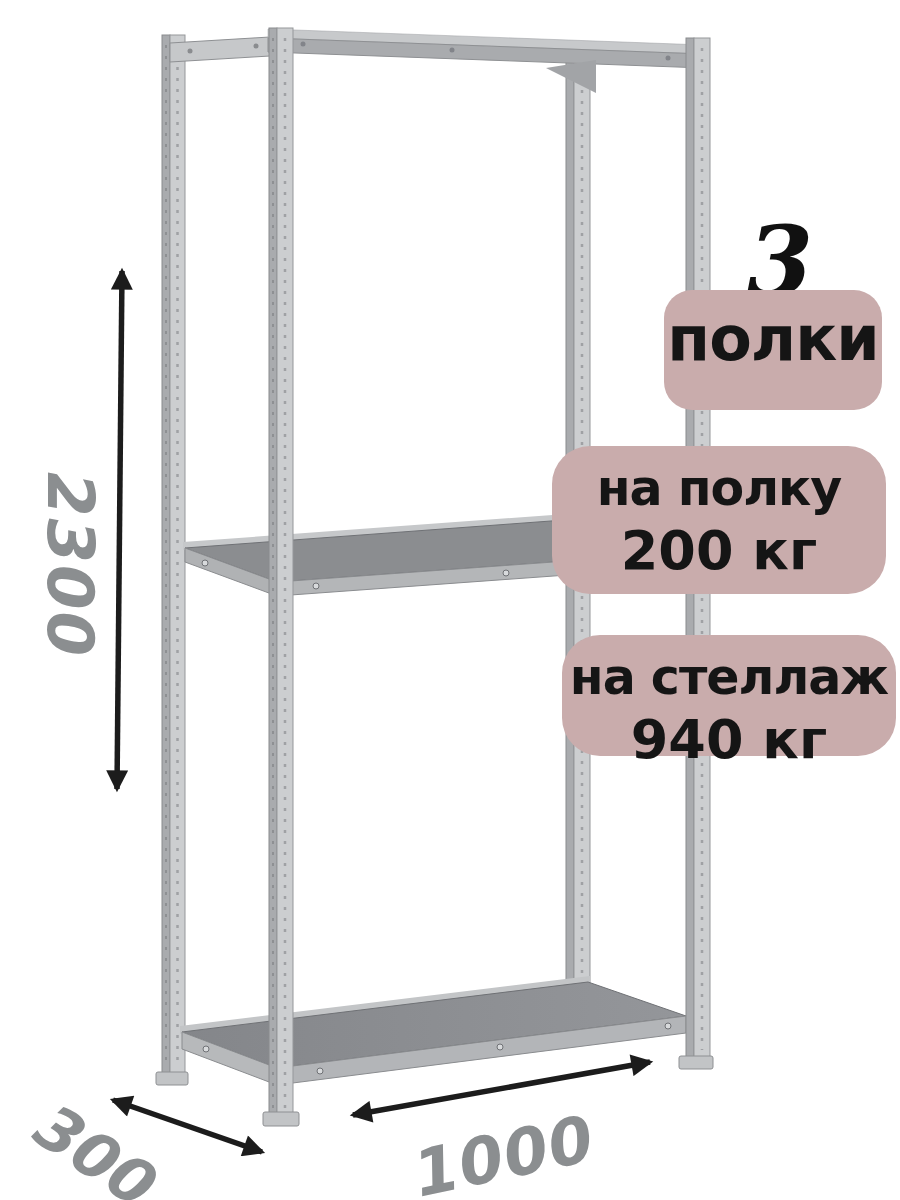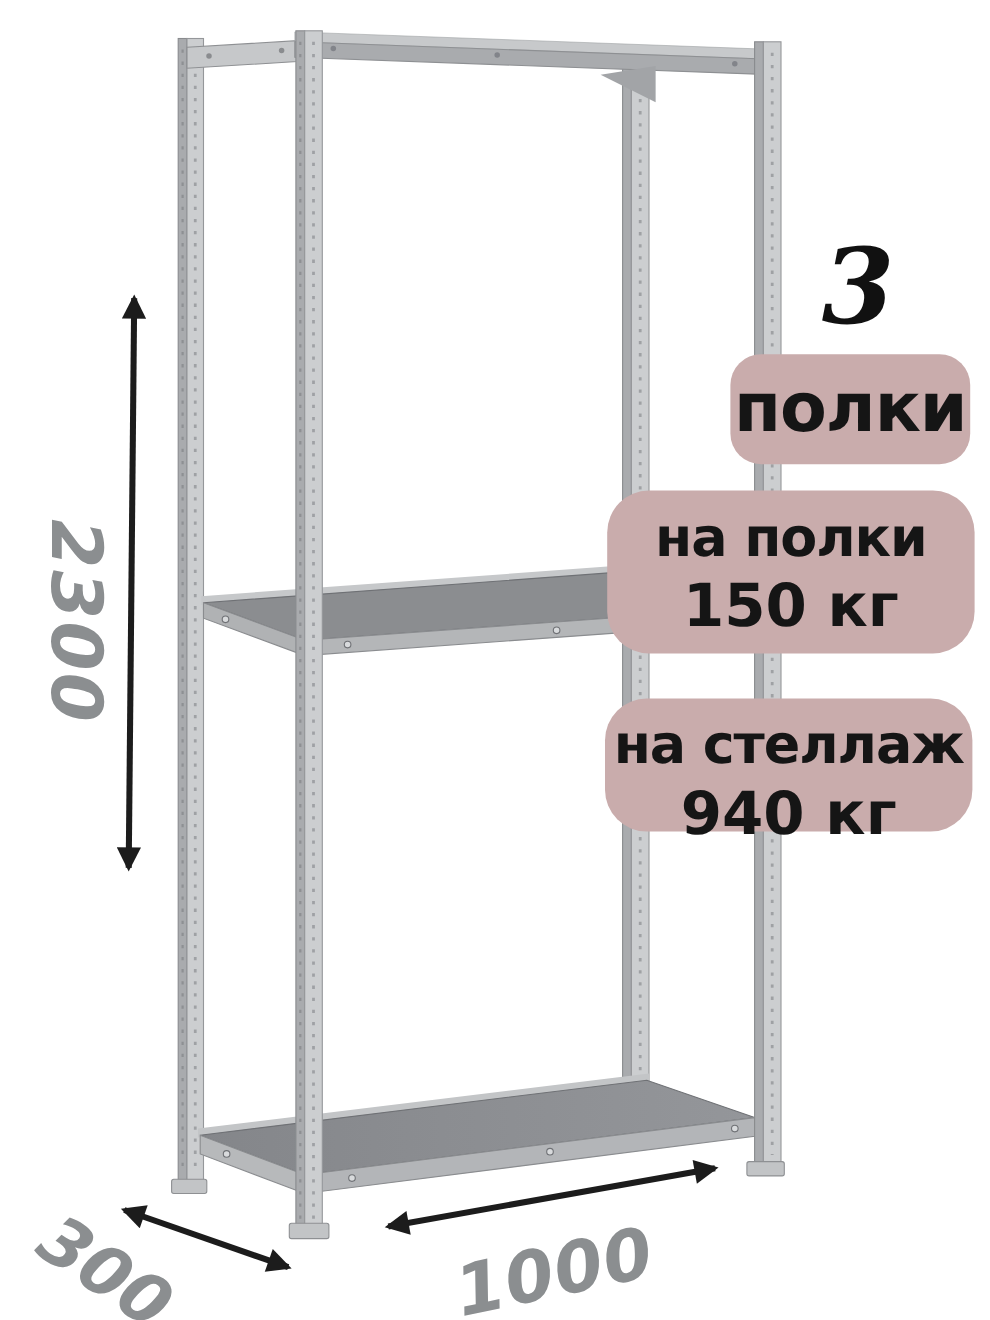--- a/index.html
+++ b/index.html
@@ -16,26 +16,26 @@
     position:absolute;left:710px;top:204px;width:140px;height:115px;
     text-align:center;line-height:115px;
     font-family:"DejaVu Serif",serif;font-style:italic;font-weight:700;
     font-size:95px;color:#111111;
   }
   .badge{
     position:absolute;background:#c9acac;color:#151515;
     font-family:"DejaVu Sans",sans-serif;font-weight:700;text-align:center;
   }
   .badge-count{
-    left:664px;top:322px;width:218px;height:100px;border-radius:28px;
+    left:664px;top:290px;width:218px;height:120px;border-radius:28px;
     font-size:62px;line-height:98px;letter-spacing:-1px;
   }
   .badge-two-line{width:334px;height:148px;border-radius:38px;}
   .badge-per-shelf{left:552px;top:446px;}
-  .badge-per-rack{left:550px;top:635px;height:121px;}
+  .badge-per-rack{left:562px;top:635px;height:121px;}
   .badge .l1{font-size:49px;line-height:60px;margin-top:13px;letter-spacing:-1px;}
   .badge .l2{font-size:54px;line-height:64px;}
 </style>
 </head>
 <body>
 
 <div class="stage">
 
   <svg width="900" height="1200" viewBox="0 0 900 1200">
     <defs>
@@ -130,22 +130,22 @@
     <text class="dim-label" x="504" y="1156" dy="0.35em" text-anchor="middle" font-size="64" letter-spacing="1" transform="rotate(-12 504 1156)">1000</text>
   </svg>
 
   <div class="count-value">3</div>
 
   <div class="badge badge-count">
     <span>полки</span>
   </div>
 
   <div class="badge badge-two-line badge-per-shelf">
-    <div class="l1">на полки</div>
-    <div class="l2">150 кг</div>
+    <div class="l1">на полку</div>
+    <div class="l2">200 кг</div>
   </div>
 
   <div class="badge badge-two-line badge-per-rack">
     <div class="l1">на стеллаж</div>
     <div class="l2">940 кг</div>
   </div>
 
 </div>
 
 </body></html>

